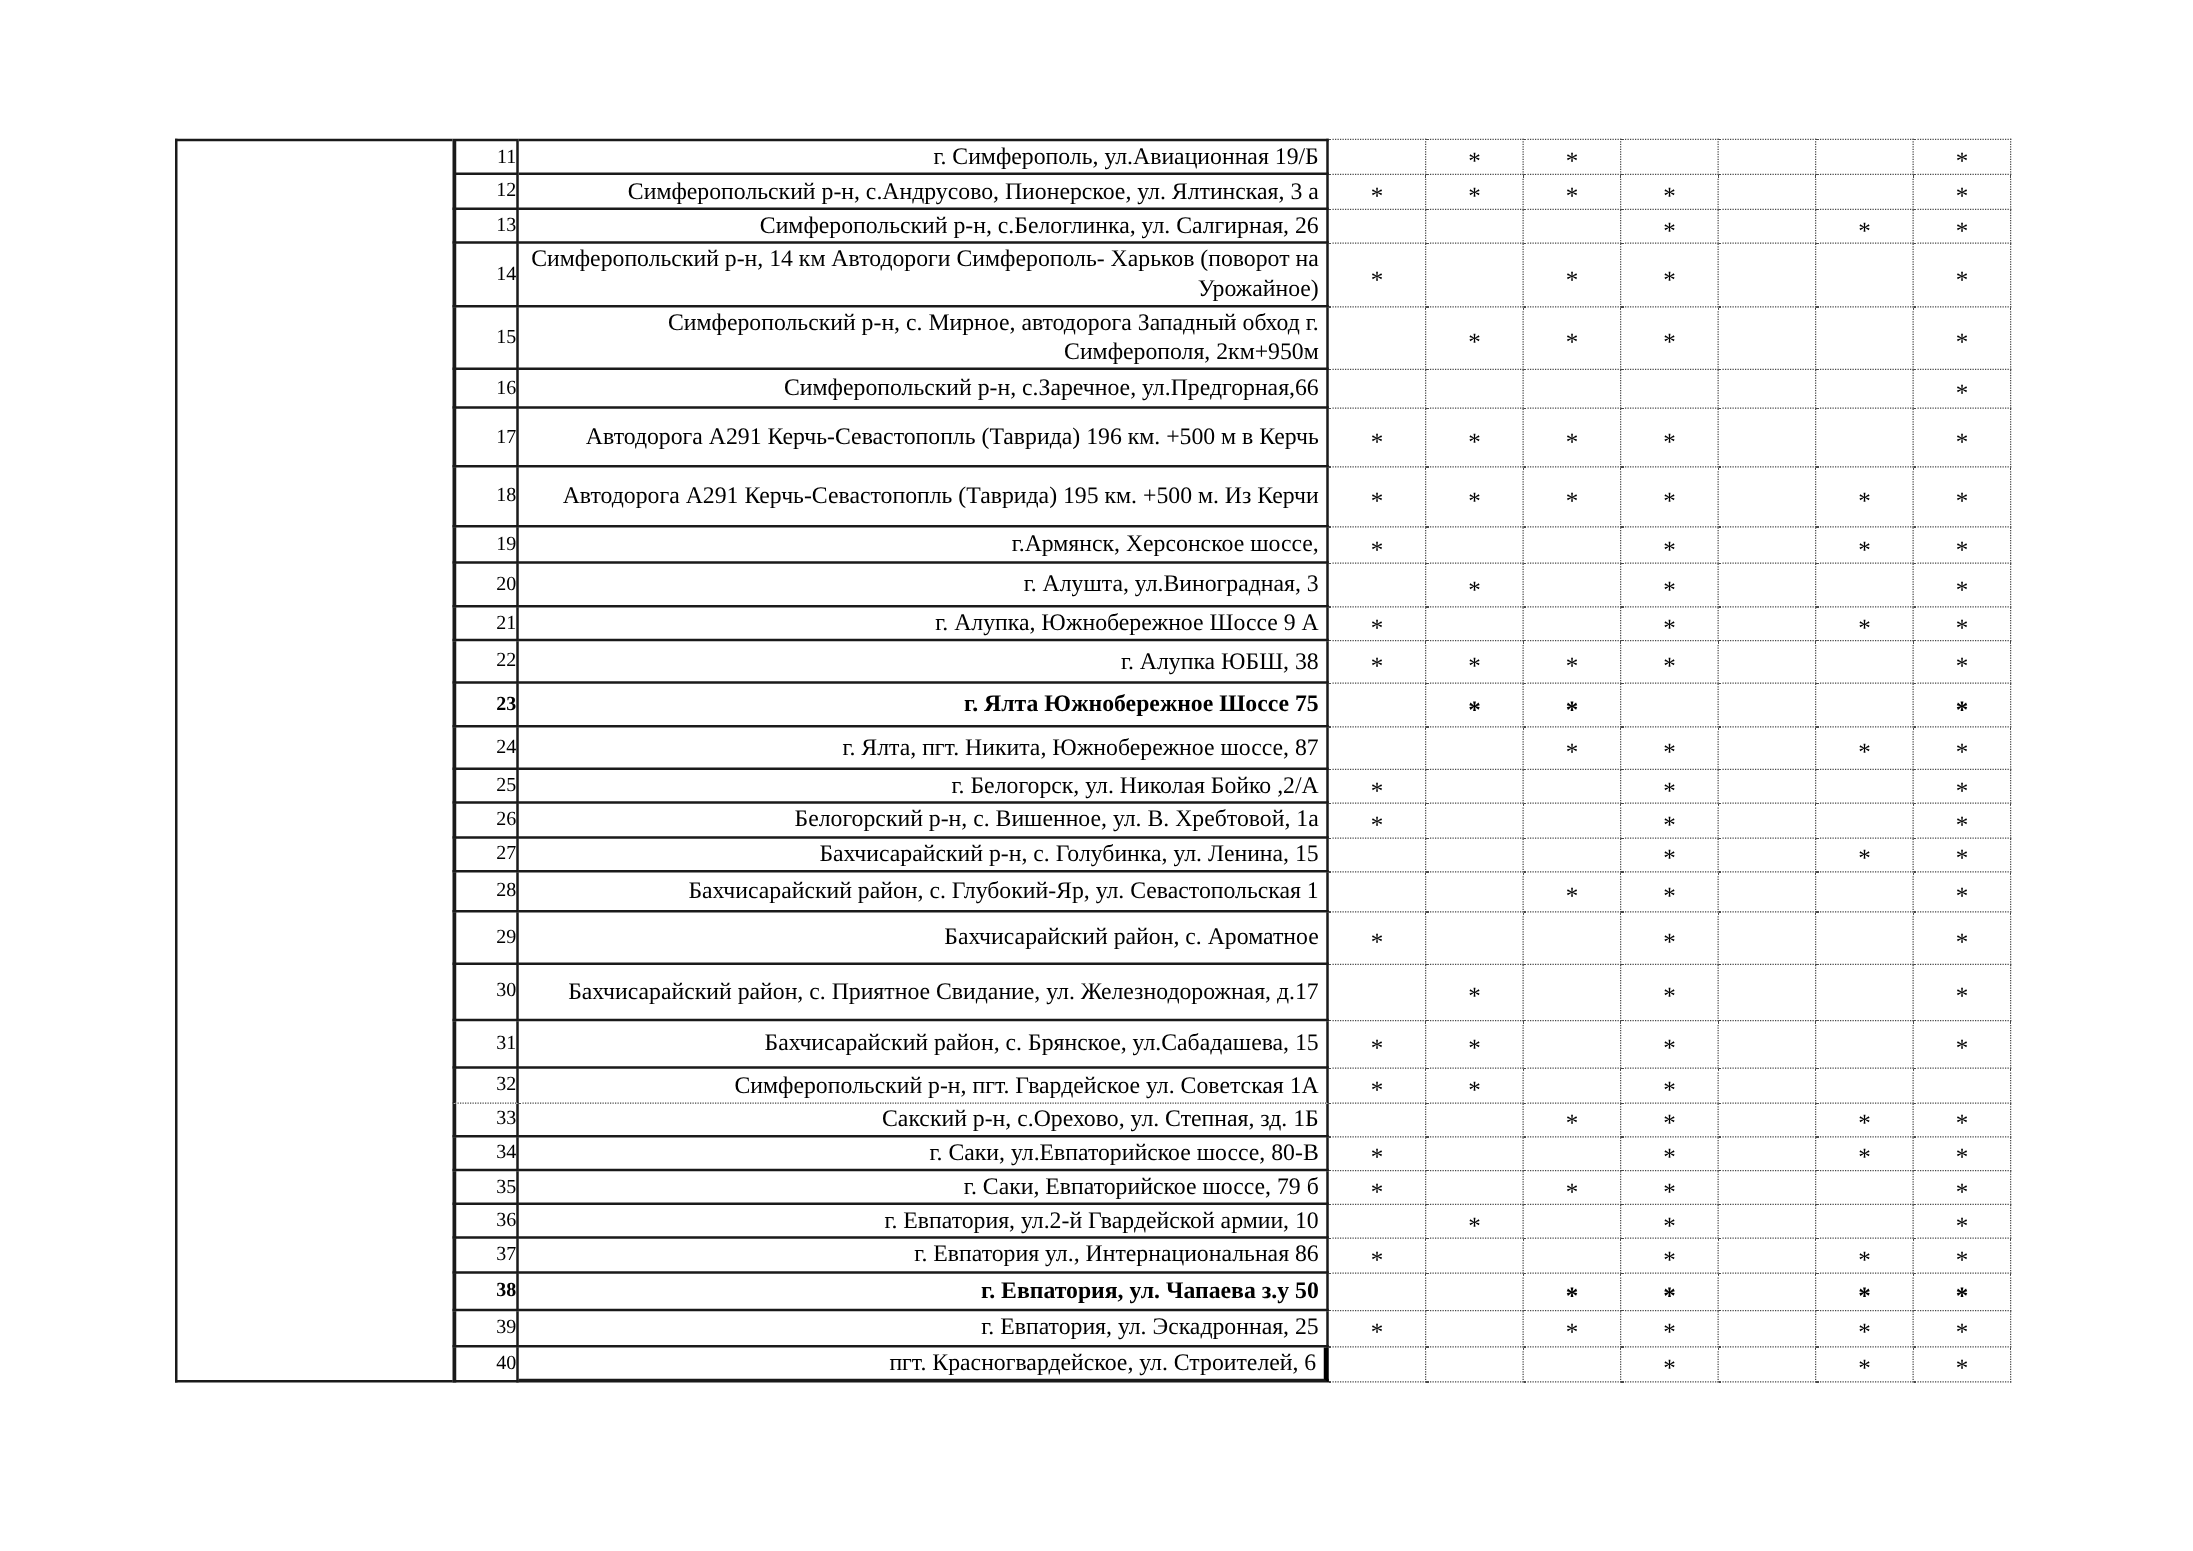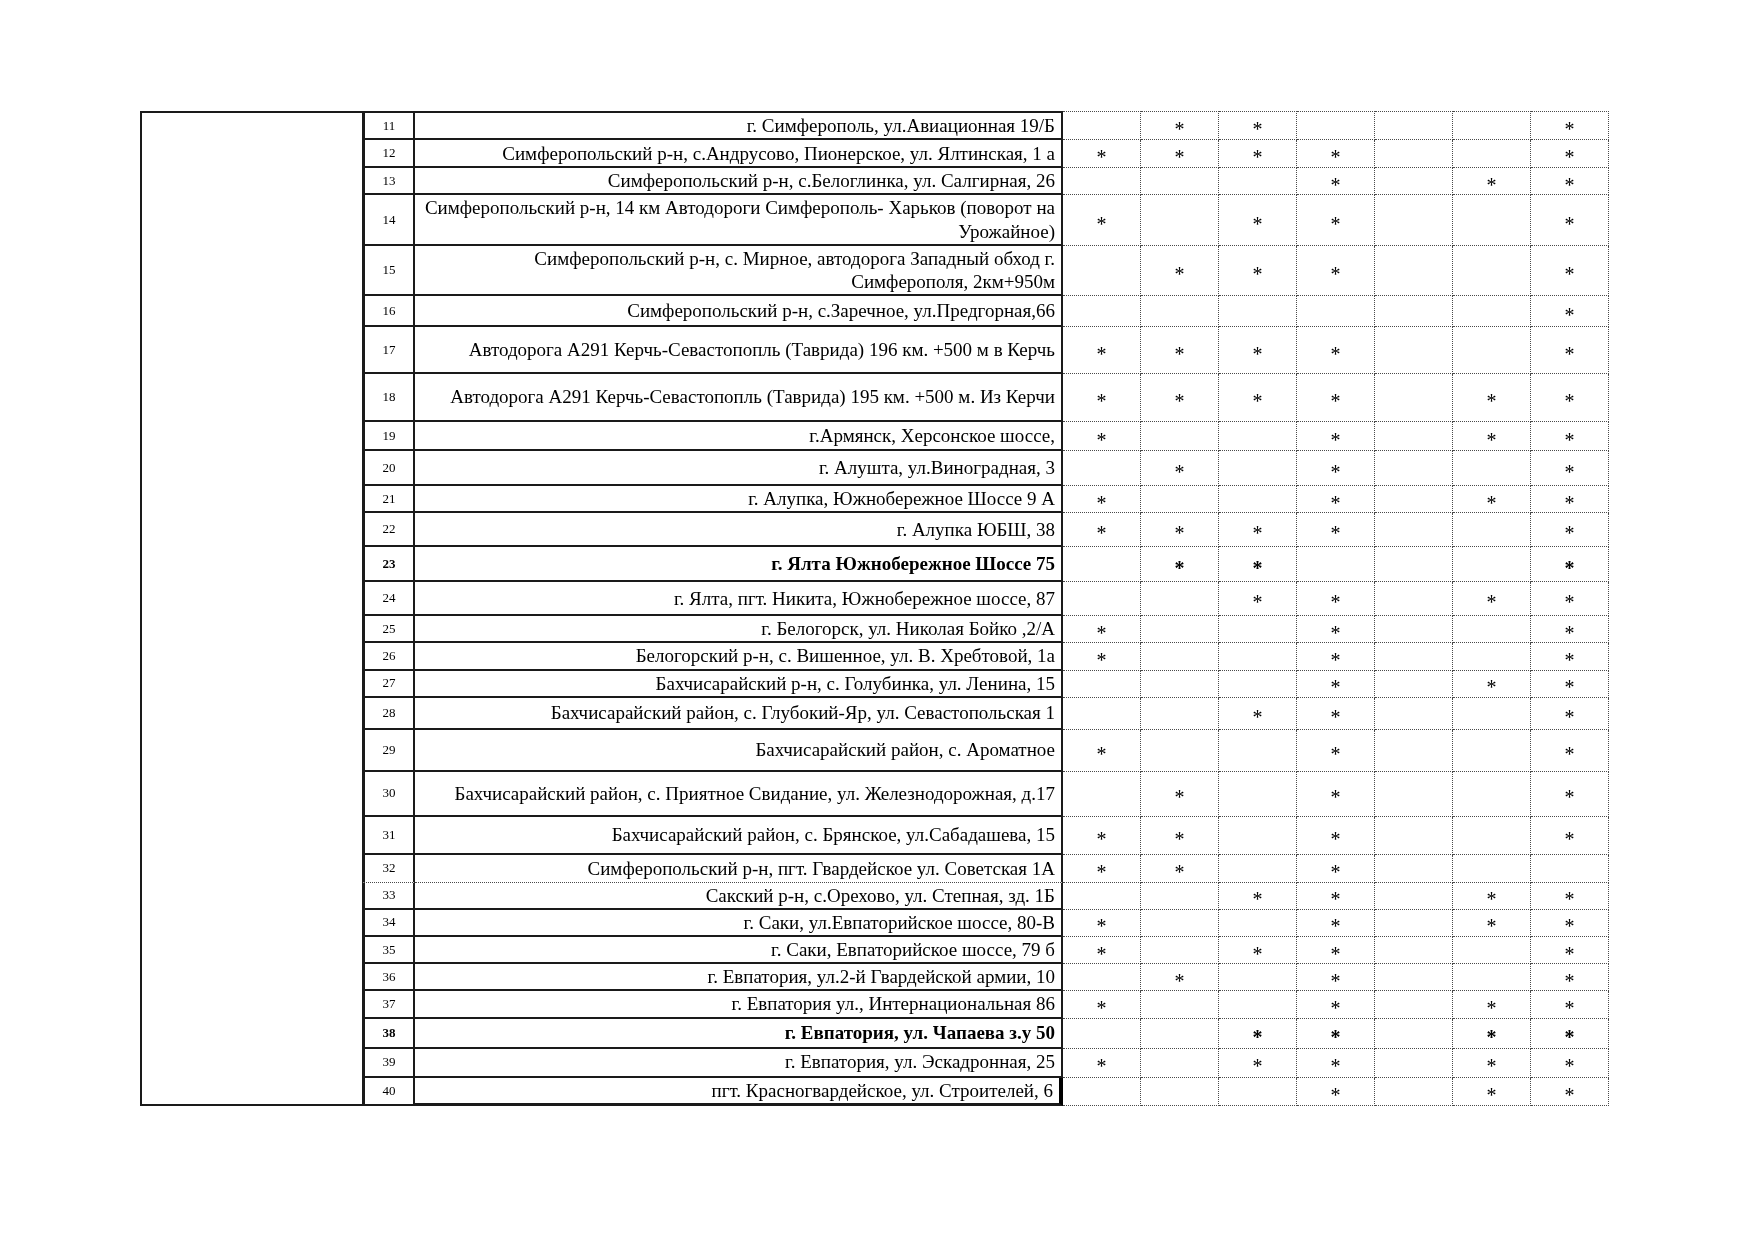--- a/index.html
+++ b/index.html
@@ -23,22 +23,22 @@
   }
   td { box-sizing: border-box; padding: 0; vertical-align: middle; }
   td.cat {
     border: 2px solid #1a1a1a;
     border-right: none;
   }
   td.num {
     border-left: 3px solid #1a1a1a;
     border-right: 2px solid #1a1a1a;
     border-bottom: 2px solid #1a1a1a;
-    text-align: center;
-    font-size: 13px;
+    text-align: right;
+    font-size: 16px;
   }
   td.addr {
     border-right: 2px solid #1a1a1a;
     border-bottom: 2px solid #1a1a1a;
     padding: 1px 6px;
     font-size: 19px;
     line-height: 1.22;
     text-align: right;
   }
   tr.first td.num, tr.first td.addr { border-top: 2px solid #1a1a1a; }
@@ -83,21 +83,21 @@
           <td class="mark"></td>
           <td class="mark"><span>*</span></td>
           <td class="mark"><span>*</span></td>
           <td class="mark"></td>
           <td class="mark"></td>
           <td class="mark"></td>
           <td class="mark"><span>*</span></td>
         </tr>
         <tr style="height: 28px;">
           <td class="num">12</td>
-          <td class="addr">Симферопольский р-н, с.Андрусово, Пионерское, ул. Ялтинская, 1 а</td>
+          <td class="addr">Симферопольский р-н, с.Андрусово, Пионерское, ул. Ялтинская, 3 а</td>
           <td class="mark"><span>*</span></td>
           <td class="mark"><span>*</span></td>
           <td class="mark"><span>*</span></td>
           <td class="mark"><span>*</span></td>
           <td class="mark"></td>
           <td class="mark"></td>
           <td class="mark"><span>*</span></td>
         </tr>
         <tr style="height: 27px;">
           <td class="num">13</td>

